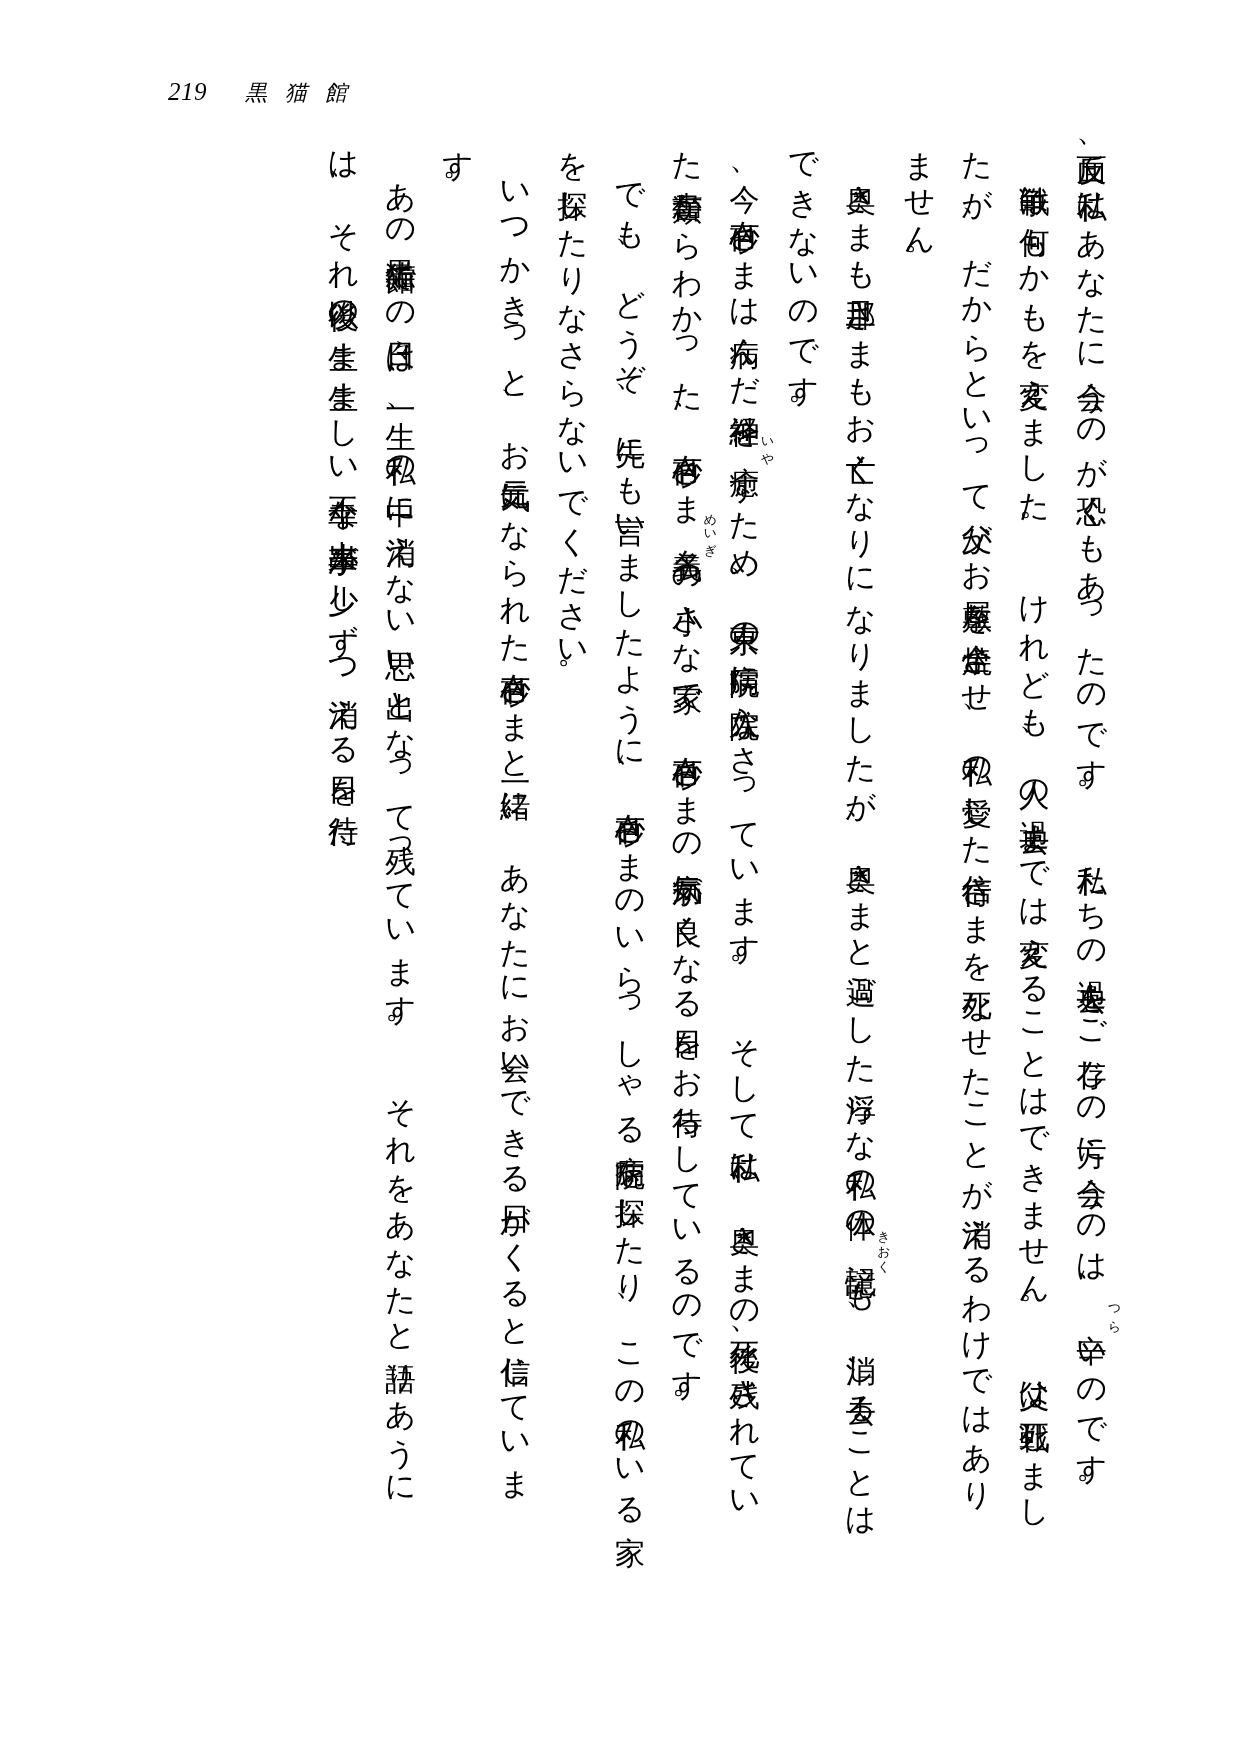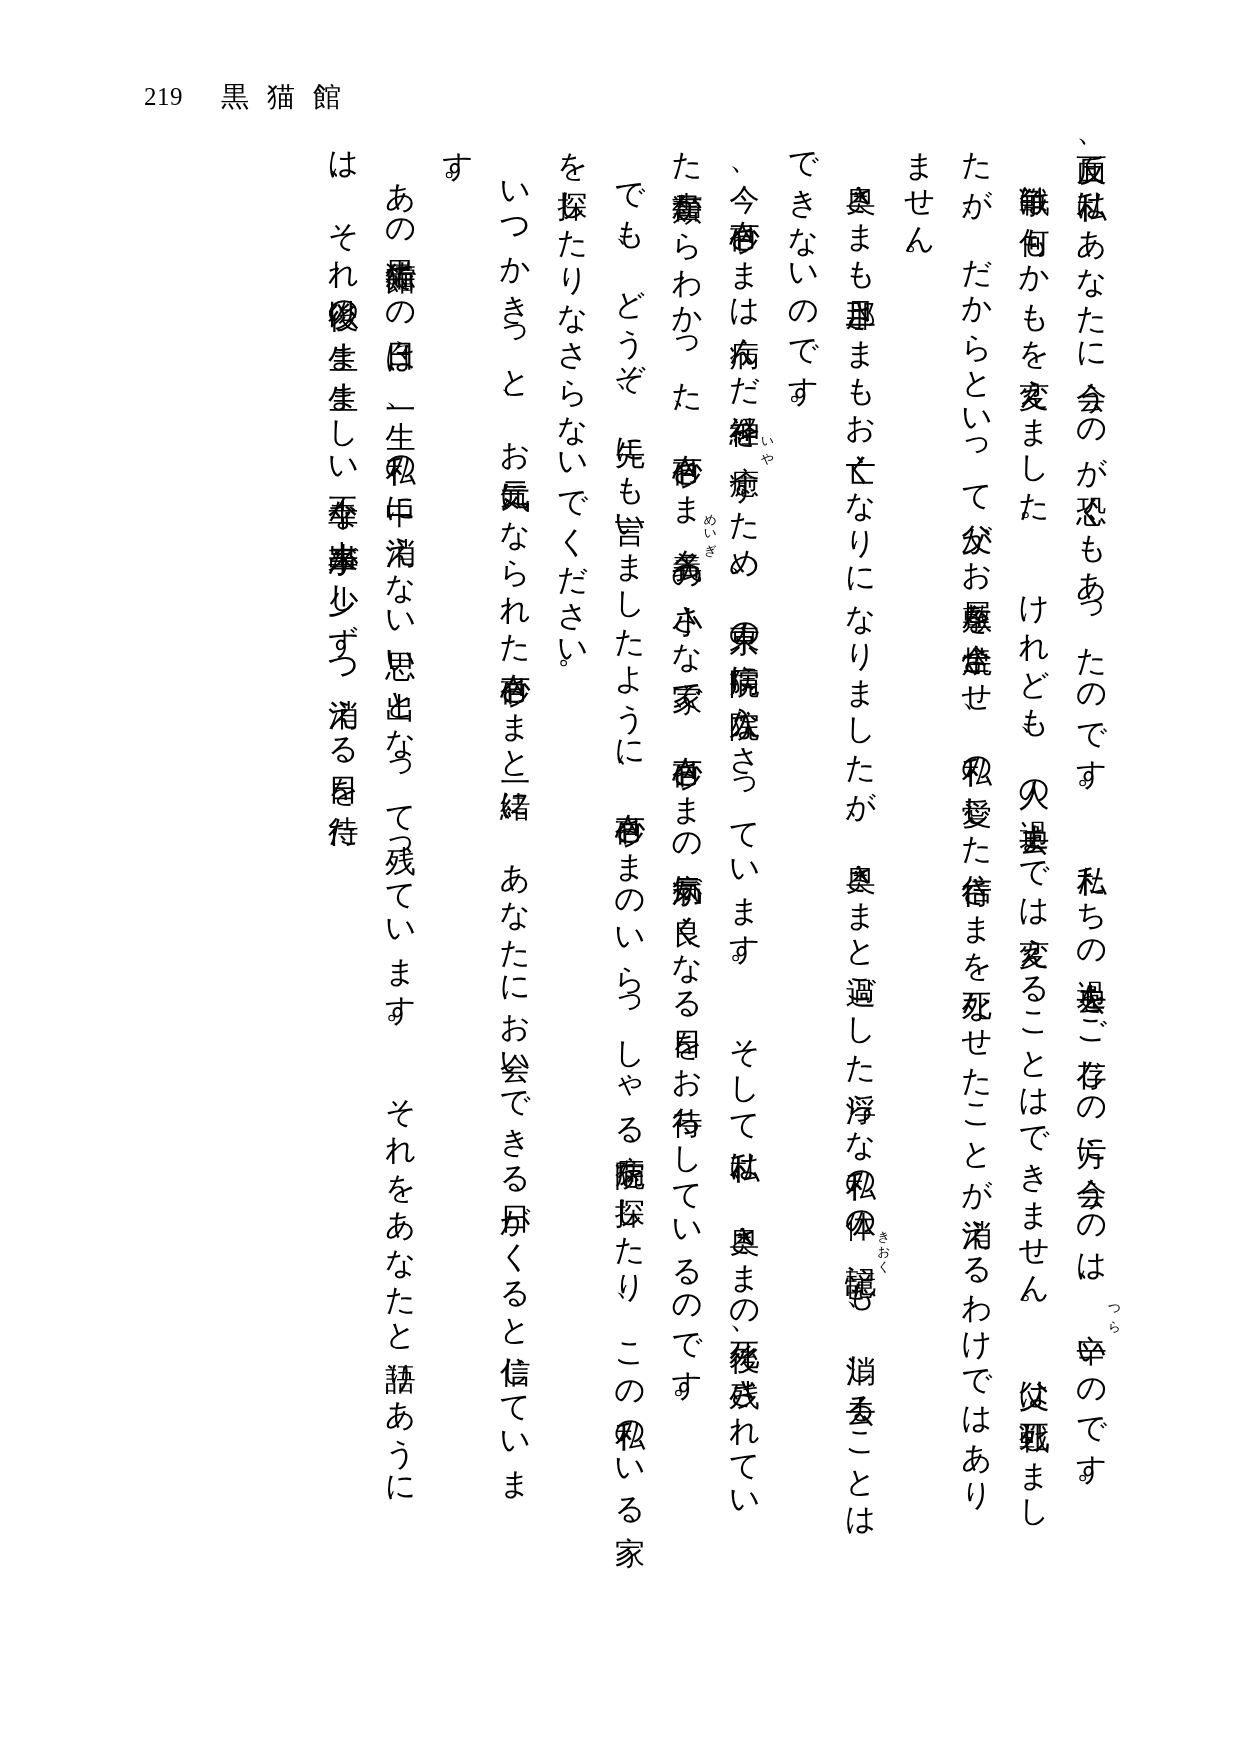--- a/index.html
+++ b/index.html
@@ -14,33 +14,34 @@
     background: #ffffff;
     overflow: hidden;
     font-family: "DejaVu Serif", "Liberation Serif", serif;
     color: #000000;
   }
 
   
   .page-header {
     position: absolute;
     top: 78px;
-    left: 144px;
+    left: 168px;
     display: flex;
-    align-items: center;
+    align-items: flex-start;
     gap: 38px;
     white-space: nowrap;
+    font-style: italic;
   }
   .folio {
     font-family: "Liberation Serif", serif;
     font-size: 25px;
     letter-spacing: 0.5px;
   }
   .running-title {
-    font-size: 28px;
+    font-size: 22px;
     letter-spacing: 18px;
   }
 
   
   .body-text {
     position: absolute;
     top: 130px;
     right: 118px;
     height: 1400px;
     width: 900px;

